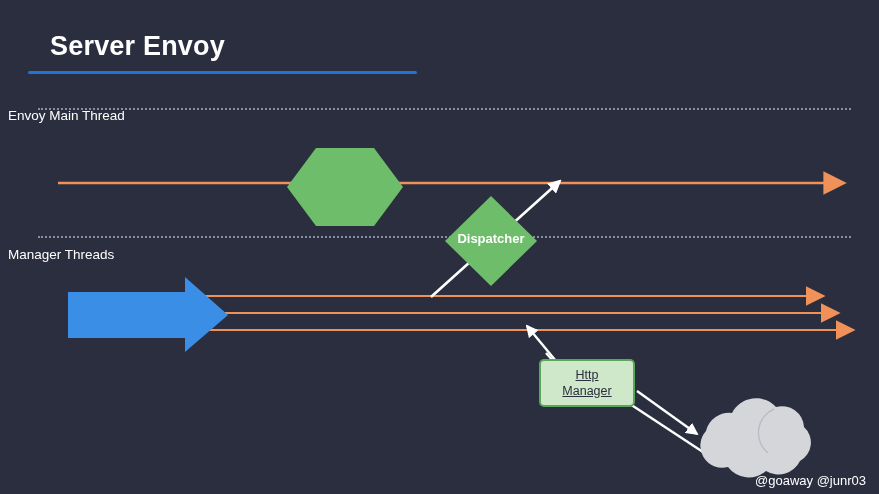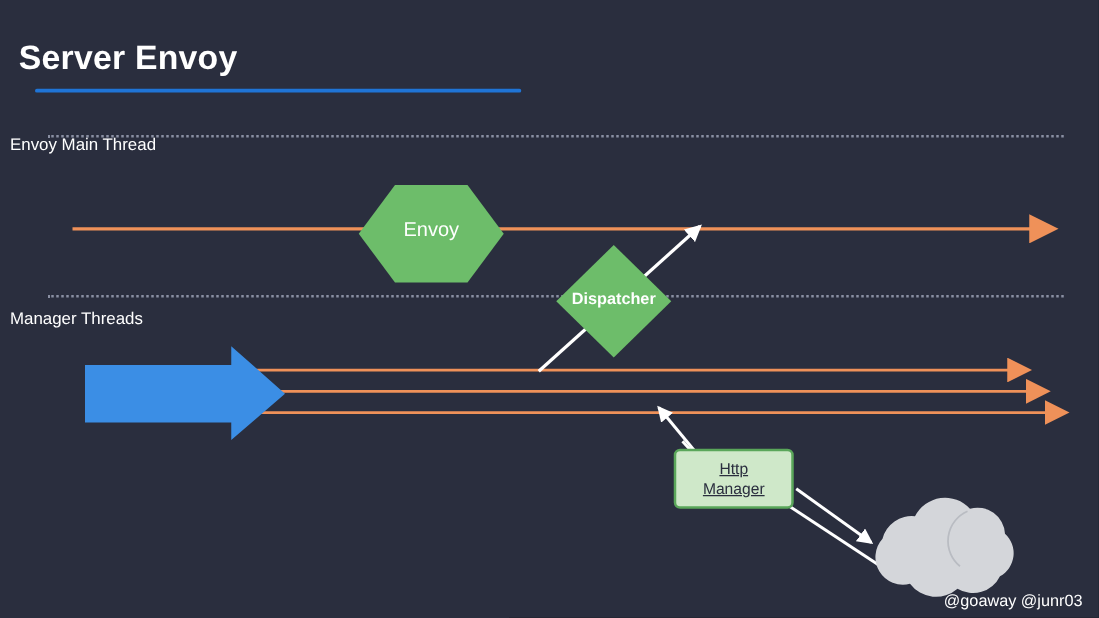--- a/index.html
+++ b/index.html
@@ -13,21 +13,21 @@
     height: 494px;
     background: #2a2e3e;
     overflow: hidden;
     font-family: "Liberation Sans", sans-serif;
     -webkit-font-smoothing: antialiased;
   }
 
   
   .title {
     position: absolute;
-    left: 15px;
+    left: 50px;
     top: 31px;
     font-size: 27px;
     font-weight: bold;
     color: #ffffff;
     letter-spacing: 0.2px;
   }
   .title-rule {
     position: absolute;
     left: 28px;
     top: 71px;
@@ -171,20 +171,19 @@
         a 21,21 0 0 1 -4,34
         a 24,24 0 0 1 -34,10
         a 26,26 0 0 1 -38,-4
         a 22,22 0 0 1 -22,-36
         z"></path>
       <path fill="none" stroke="#b9bcc2" stroke-width="1.4" d="
         M 774,409 a 26,26 0 0 0 -6,44"></path>
     </g>
   </svg>
 
-  <div class="node-label envoy-label">Envoy</div>
   <div class="node-label dispatcher-label">Dispatcher</div>
   <div class="node-label http-label">Http
 Manager</div>
 
   <div class="footer">@goaway @junr03</div>
 
 </div>
 
 </body></html>

